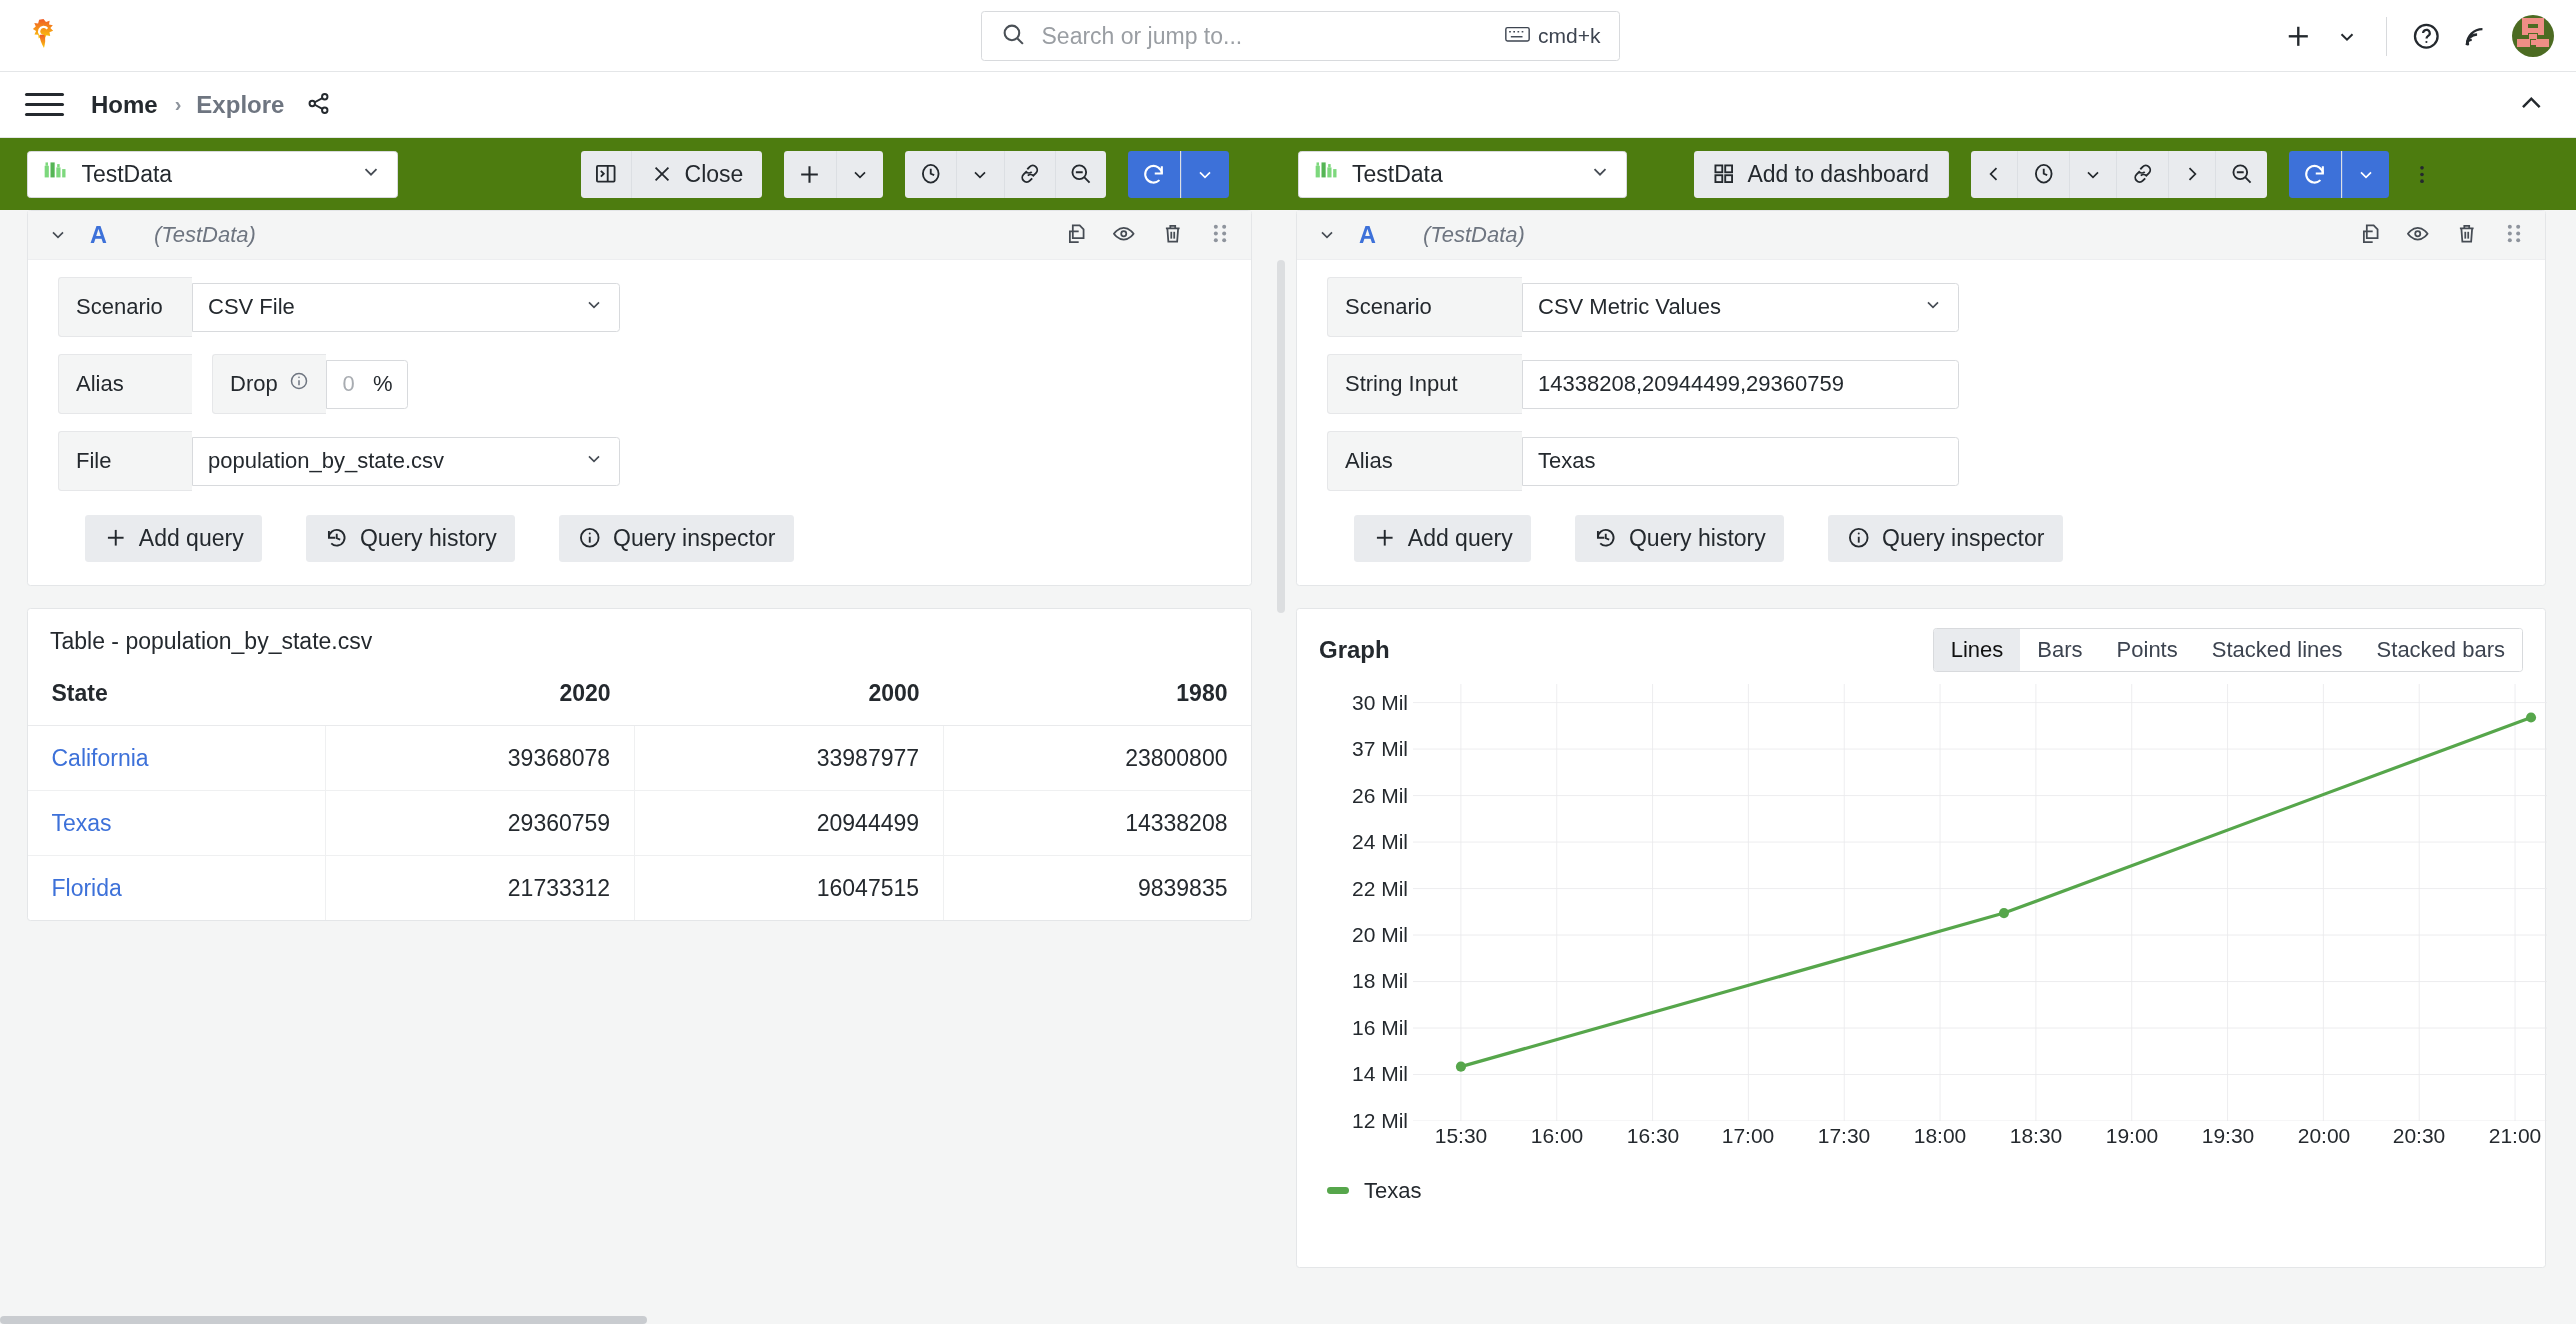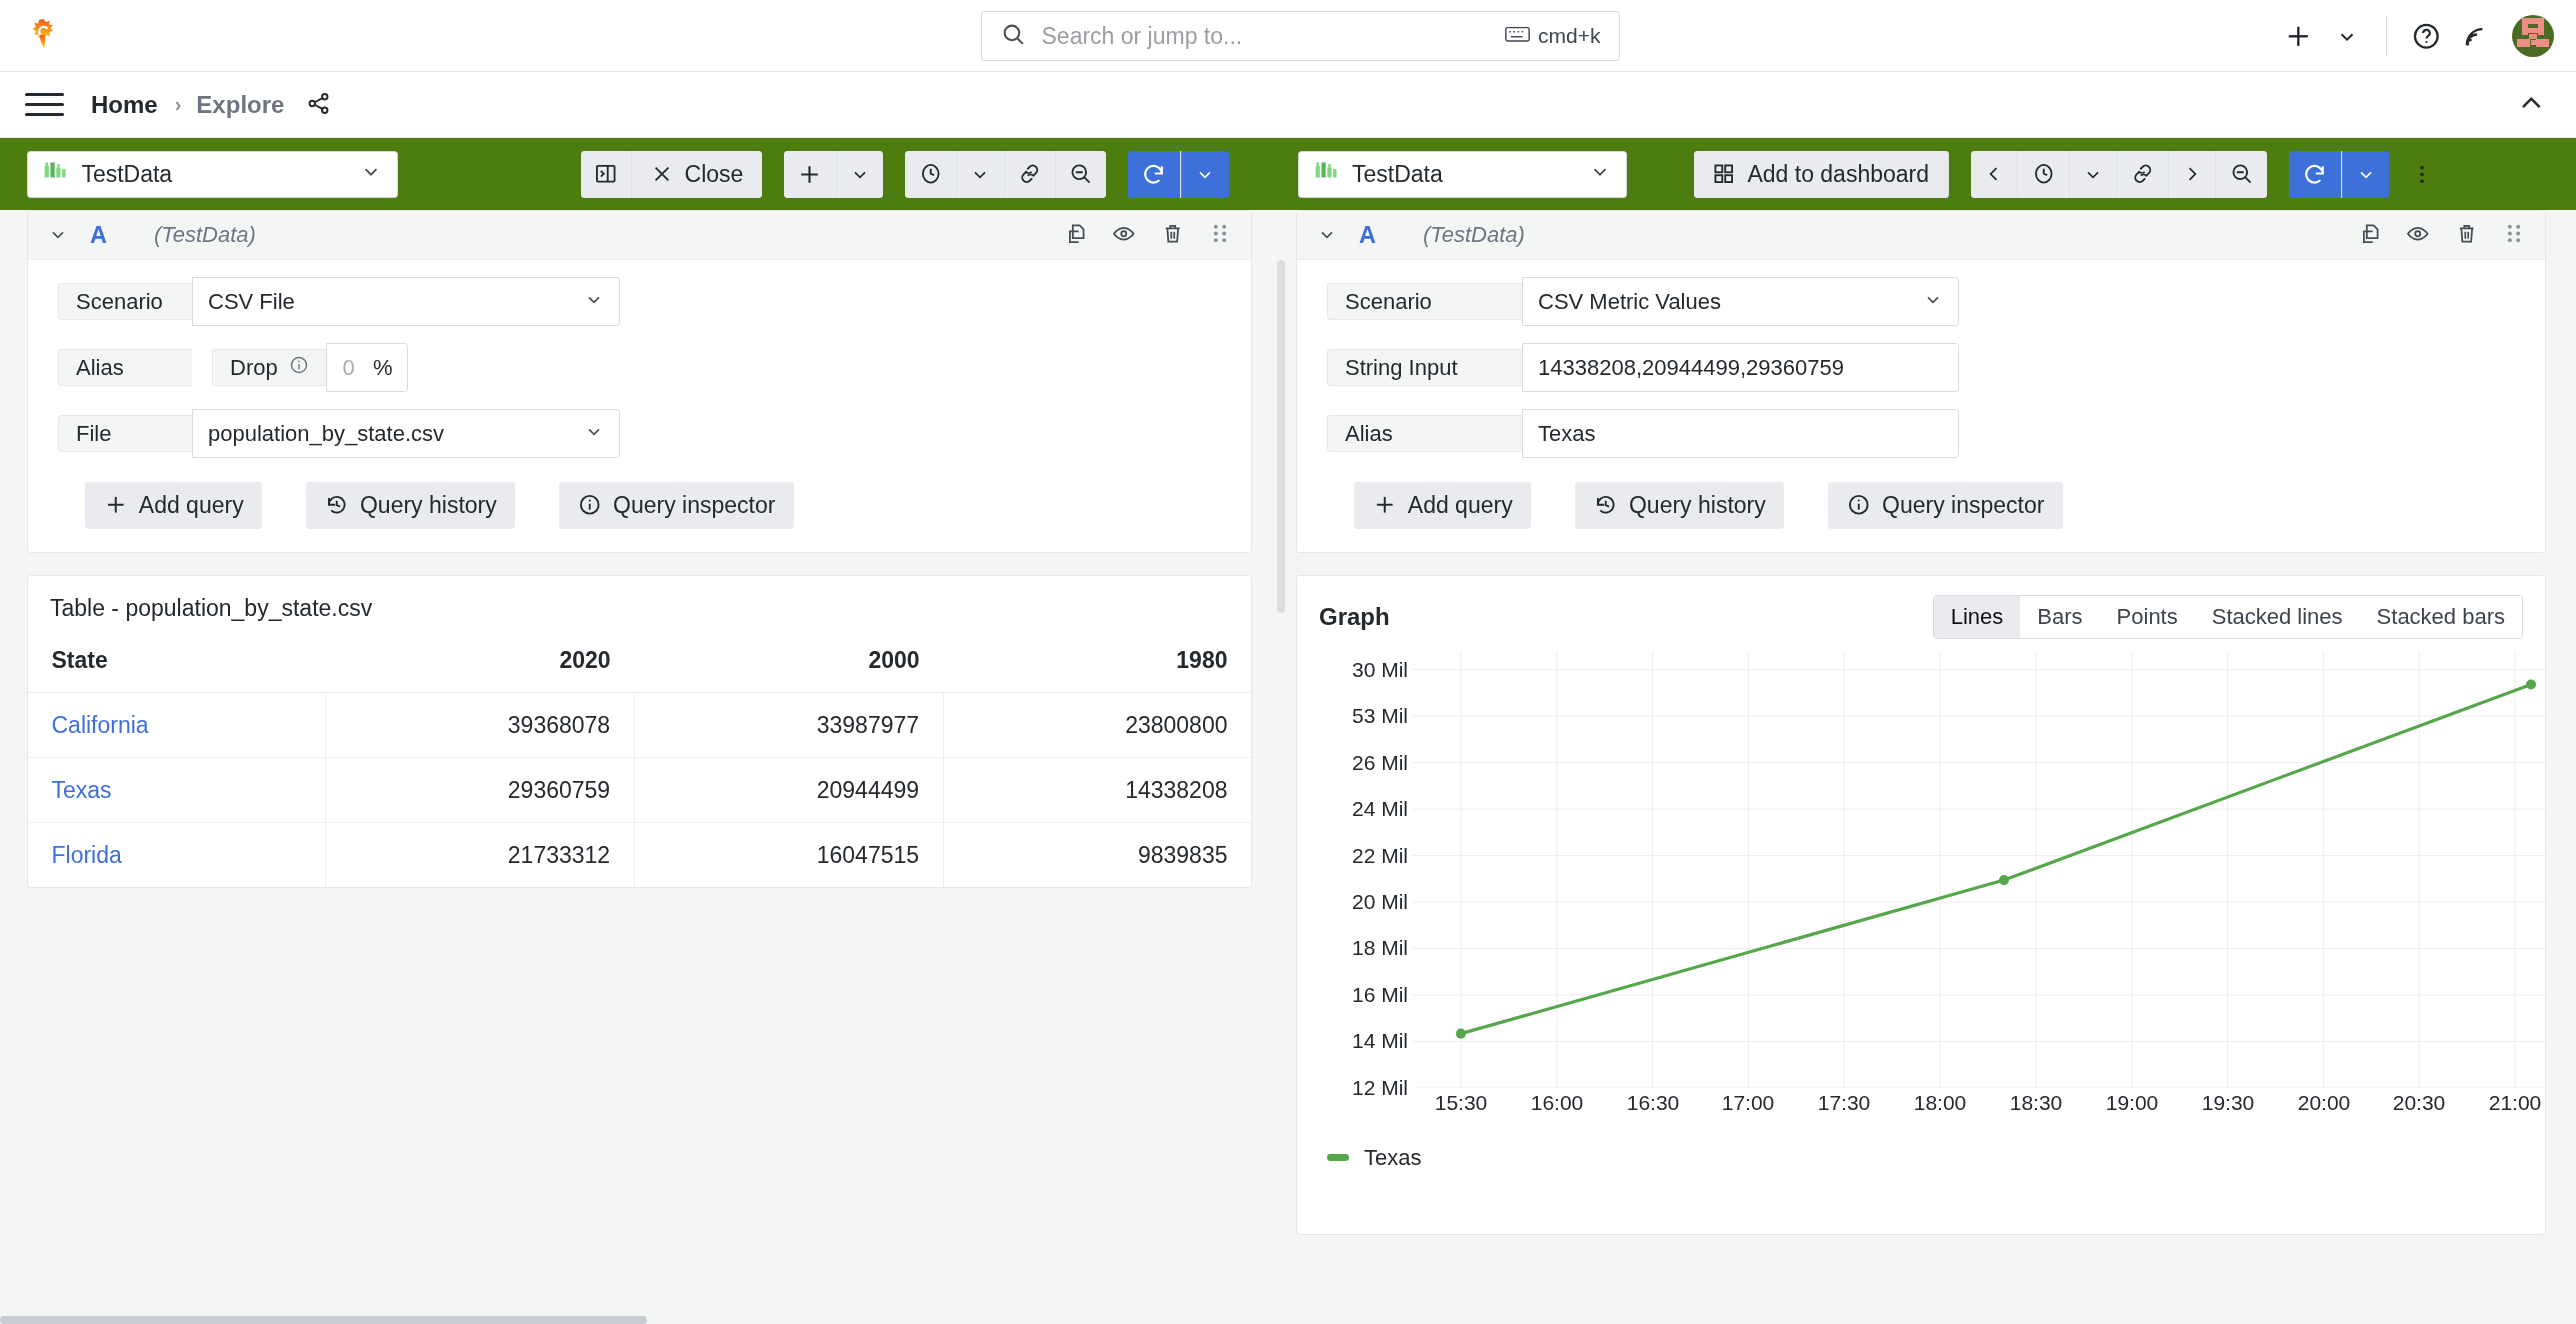--- a/index.html
+++ b/index.html
@@ -94,21 +94,21 @@
     padding: 0 20px; gap: 22px; border-bottom:0.8px solid #edeef0;
   }
   .q-letter { color:#3D71D9; font-size:23.5px; font-weight:600;}
   .q-ds { color:#6e7580; font-style:italic; font-size:22px;}
   .qrow-icons { margin-left:auto; display:flex; align-items:center; gap:25px;}
   .qrow-icons > span { cursor:pointer; }
 
   .field-row { display:flex; align-items:center; margin: 17px 0 0 30px; gap:0;}
   .flabel {
     background:#f4f5f5; border:0.8px solid #e6e7e9; border-right:none;
-    height:37px; display:flex;align-items:center;padding:0 17px;
+    height:60px; display:flex;align-items:center;padding:0 17px;
     font-size:22px; color:#24292e; border-radius:3.4px 0 0 3.4px;
   }
   .finput {
     border:0.8px solid #d8dadd; height:49px; display:flex; align-items:center;
     padding: 0 15px; font-size:22px; background:#fff; border-radius:0 3.4px 3.4px 0;
   }
   .finput .chev { margin-left:auto; color:#464c54;}
   .placeholder { color:#a8acb1; }
   .qactions { display:flex; gap:17px; padding: 23.5px 0 23.5px 30px; }
   .abtn {
@@ -719,21 +719,21 @@
 
         <div id="yaxis" style="position:absolute;left:0;top:0;width:111px;height:437px">
             <div class="ytick" style="top: 437px;">12 Mil</div>
             <div class="ytick" style="top: 390px;">14 Mil</div>
             <div class="ytick" style="top: 344px;">16 Mil</div>
             <div class="ytick" style="top: 297px;">18 Mil</div>
             <div class="ytick" style="top: 251px;">20 Mil</div>
             <div class="ytick" style="top: 205px;">22 Mil</div>
             <div class="ytick" style="top: 158px;">24 Mil</div>
             <div class="ytick" style="top: 112px;">26 Mil</div>
-            <div class="ytick" style="top: 65px;">53 Mil</div>
+            <div class="ytick" style="top: 65px;">37 Mil</div>
             <div class="ytick" style="top: 18.6px;">30 Mil</div>
           </div>
 
         <svg id="chart" style="position:absolute;left:116px;top:0;width:1134px;height:437px" viewBox="0 0 1350 520" preserveAspectRatio="none">
             <line x1="0" y1="520" x2="1350" y2="520" stroke="#e9eaec" stroke-width="1"></line>
             <line x1="0" y1="464.6808510638298" x2="1350" y2="464.6808510638298" stroke="#e9eaec" stroke-width="1"></line>
             <line x1="0" y1="409.36170212765956" x2="1350" y2="409.36170212765956" stroke="#e9eaec" stroke-width="1"></line>
             <line x1="0" y1="354.04255319148933" x2="1350" y2="354.04255319148933" stroke="#e9eaec" stroke-width="1"></line>
             <line x1="0" y1="298.7234042553191" x2="1350" y2="298.7234042553191" stroke="#e9eaec" stroke-width="1"></line>
             <line x1="0" y1="243.40425531914894" x2="1350" y2="243.40425531914894" stroke="#e9eaec" stroke-width="1"></line>

